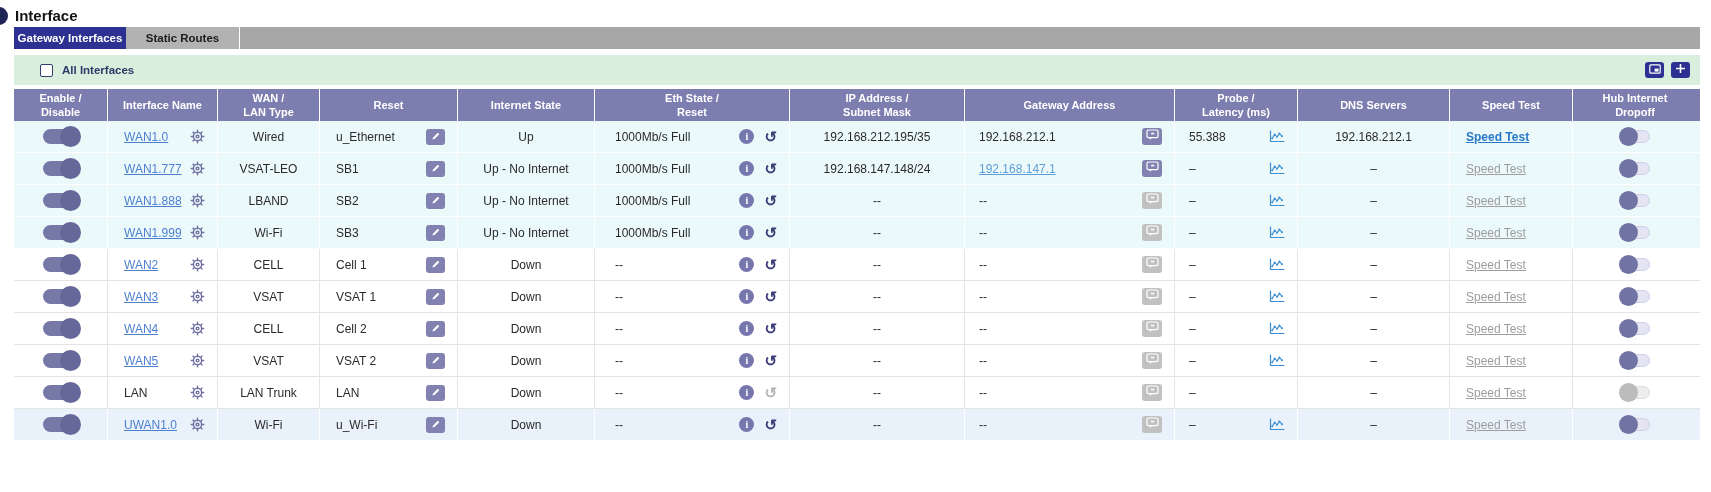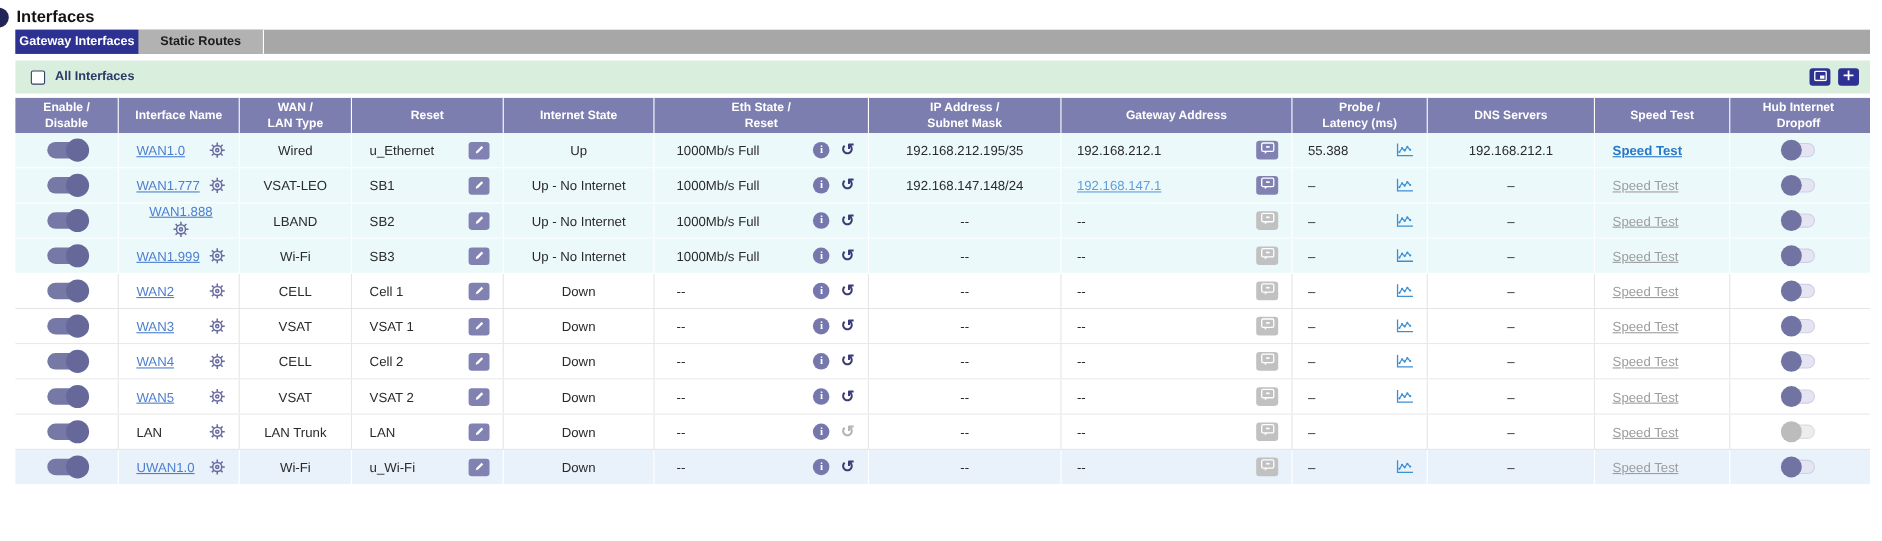--- a/index.html
+++ b/index.html
@@ -12,21 +12,21 @@
   
   .title-row { height:26px; padding-top:5px; display:flex; align-items:center; overflow:hidden; }
   .title-dot { width:18px; height:18px; border-radius:50%; background:#202457; margin-left:-10px; flex:0 0 auto; }
   .page-title { font-size:15px; font-weight:bold; color:#141414; margin-left:7px; }
   
   .tab-strip { margin:1px 11px 0 14px; height:22px; background:#a7a7a7; display:flex; }
   .tab { height:22px; display:flex; align-items:center; justify-content:center; font-size:11.5px; font-weight:bold; cursor:pointer; }
   .tab.active { width:112px; background:#2d3191; color:#ffffff; }
   .tab.inactive { width:114px; background:#b2b2b2; color:#1c1c1c; border-right:1px solid #ffffff; }
   
-  .green-bar { margin:6px 11px 0 14px; height:30px; background:#d9eedd; display:flex; align-items:center; justify-content:space-between; padding:0 10px 0 14px; }
+  .green-bar { margin:6px 11px 0 14px; height:30px; background:#d9eedd; display:flex; align-items:center; justify-content:space-between; padding:0 10px 0 26px; }
   .all-int { display:flex; align-items:center; gap:9px; cursor:pointer; }
   .checkbox { width:13px; height:13px; background:#ffffff; border:1.5px solid #33406e; border-radius:2px; }
   .all-int-label { font-size:11.5px; font-weight:bold; color:#2b3a67; }
   .bar-actions { display:flex; gap:7px; }
   .bar-btn { width:19px; height:16px; background:#2d3191; border-radius:3px; display:flex; align-items:center; justify-content:center; cursor:pointer; }
   
   .tbl { margin:4px 11px 0 14px; }
   .thead { display:flex; height:32px; background:#7d7eb0; }
   .th { display:flex; align-items:center; justify-content:center; text-align:center; color:#ffffff; font-size:11px; font-weight:bold; line-height:1.3; border-right:1px solid #ffffff; }
   .th:last-child { border-right:none; }
@@ -59,21 +59,21 @@
   .reset-ic.off { color:#b5b5b5; cursor:default; }
   .icon-pair { display:flex; align-items:center; gap:10px; }
   .gear { display:flex; cursor:pointer; flex:0 0 auto; }
   .chart-ic { display:flex; cursor:pointer; flex:0 0 auto; }
 </style>
 </head>
 <body>
 
 <div class="title-row">
   <div class="title-dot"></div>
-  <div class="page-title">Interfaces</div>
+  <div class="page-title">Interface</div>
 </div>
 
 <div class="tab-strip">
   <div class="tab active">Gateway Interfaces</div>
   <div class="tab inactive">Static Routes</div>
 </div>
 
 <div class="green-bar">
   <label class="all-int">
     <span class="checkbox"></span>
@@ -307,21 +307,21 @@
             <div class="knob"></div>
           </div>
         </div>
       </div>
       <div class="row bg-cyan">
         <div class="cell c-center" style="width: 94px;">
           <div class="tog">
             <div class="knob"></div>
           </div>
         </div>
-        <div class="cell c-split" style="width: 110px; flex-direction: column;">
+        <div class="cell c-split" style="width: 110px;">
           <a href="#" class="if-link">WAN1.888</a>
           <span class="gear">
             <svg width="15" height="15" viewBox="0 0 16 16">
               <g stroke="#6b6da0" stroke-width="1.5" fill="none">
                 <circle cx="8" cy="8" r="4.4"></circle>
                 <circle cx="8" cy="8" r="1.5"></circle>
                 <line x1="15.3" y1="8.0" x2="12.6" y2="8.0"></line>
                 <line x1="13.2" y1="13.2" x2="11.3" y2="11.3"></line>
                 <line x1="8.0" y1="15.3" x2="8.0" y2="12.6"></line>
                 <line x1="2.8" y1="13.2" x2="4.7" y2="11.3"></line>

